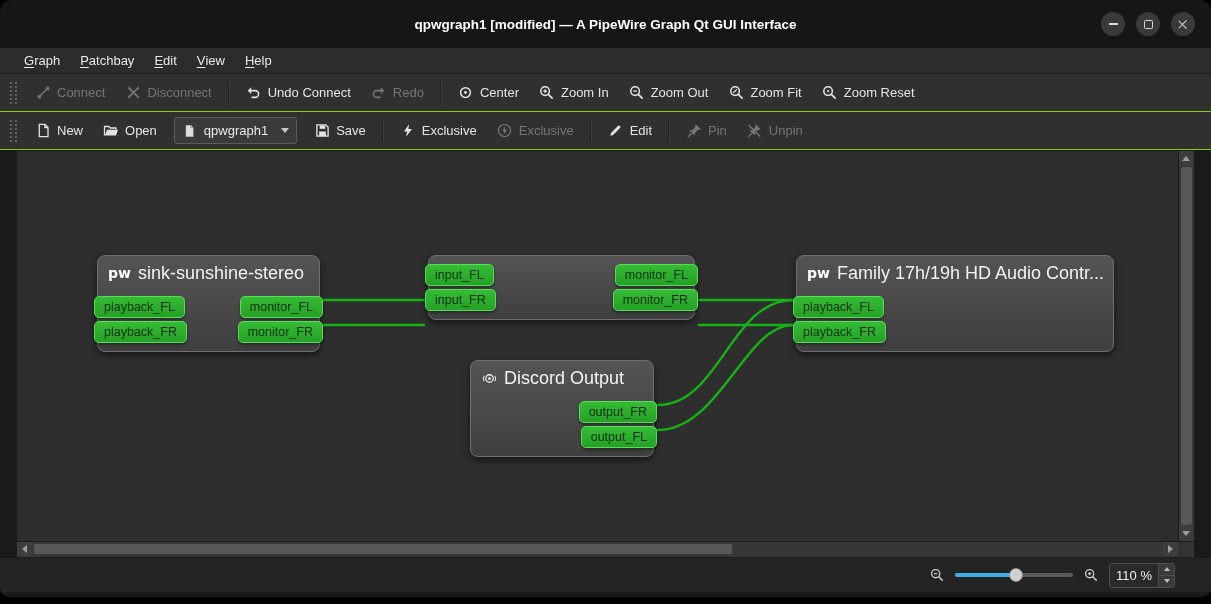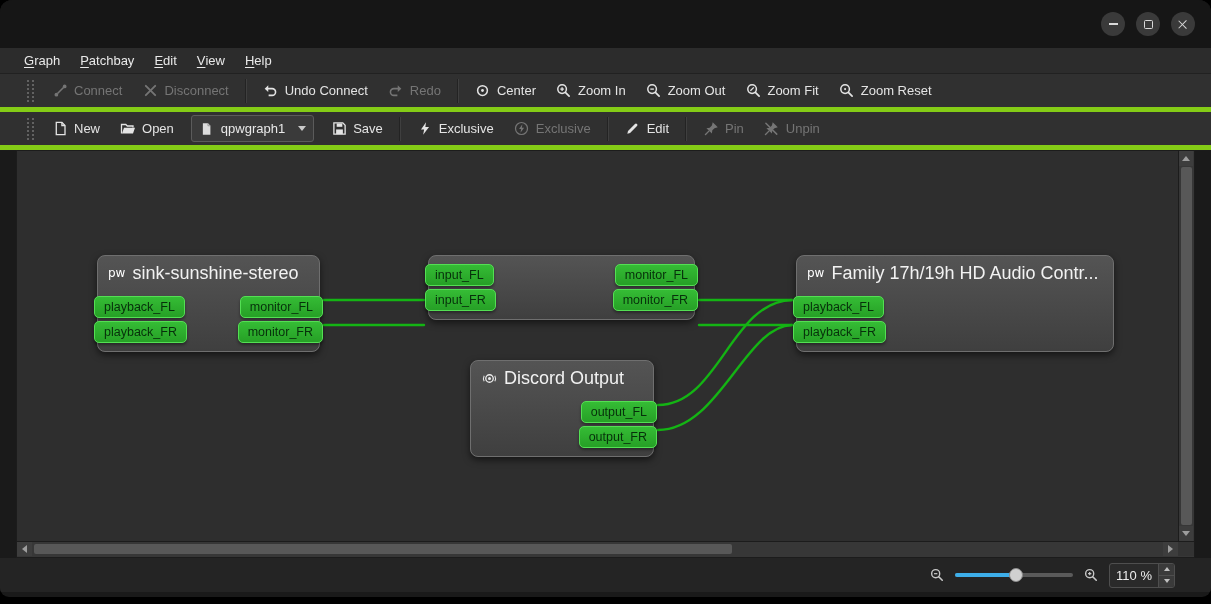--- a/index.html
+++ b/index.html
@@ -16,40 +16,40 @@
   .glyph-close { position:relative; width:11px; height:11px; }
   .glyph-close::before,.glyph-close::after { content:""; position:absolute; left:4.8px; top:0; width:1.4px; height:11px; background:#d9d9d9; }
   .glyph-close::before{ transform:rotate(45deg); } .glyph-close::after{ transform:rotate(-45deg); }
 
   
   .menubar { height:26px; background:#2c2c2c; display:flex; align-items:stretch; padding-left:14px; border-bottom:1px solid #212121; }
   .menu-item { color:#e9e9e9; font-size:13px; padding:0 10px; display:flex; align-items:center; cursor:default; }
   .menu-item u { text-decoration:underline; text-underline-offset:2px; }
 
   
-  .toolbar { height:38px; background:#303030; border-bottom:5px solid #84cc16; display:flex; align-items:center; padding:0 25px; gap:2px; }
+  .toolbar { height:38px; background:#303030; border-bottom:1px solid #84cc16; display:flex; align-items:center; padding:0 8px; gap:2px; }
   .tb-handle { width:7px; height:22px; margin:0 7px 0 2px; border-left:2px dotted #626262; border-right:2px dotted #626262; }
   .tb-btn { display:flex; align-items:center; gap:6px; padding:5px 9px; border-radius:3px; color:#e4e4e4; font-size:13px; white-space:nowrap; }
   .tb-btn.disabled { color:#757575; }
   .tb-sep { width:0; height:24px; border-left:1px solid #232323; border-right:1px solid #3f3f3f; margin:0 5px; }
   .tb-icon { display:flex; width:16px; height:16px; align-items:center; justify-content:center; flex:none; }
   .combo { display:flex; align-items:center; gap:6px; background:#3a3a3a; border:1px solid #5b5b5b; border-radius:3px; height:27px; padding:0 7px; margin:0 6px; color:#e9e9e9; font-size:13px; }
   .combo-arrow { width:0; height:0; border-left:4px solid transparent; border-right:4px solid transparent; border-top:5px solid #c9c9c9; margin-left:7px; }
 
   
   .central { margin:0 16px; }
   .graph-row { display:flex; }
   .canvas { position:relative; width:1163px; height:392px; background:#2e2e2e; border:1px solid #1c1c1c; overflow:hidden; }
   .wires { position:absolute; left:0; top:0; z-index:1; }
   .wires path { fill:none; stroke:#14b414; stroke-width:2.4; stroke-linecap:round; }
 
   .node { position:absolute; z-index:2; background:linear-gradient(180deg,#545454,#3f3f3f); border:1px solid #6f6f6f; border-radius:8px; box-shadow:0 3px 7px rgba(0,0,0,.55); padding-bottom:8px; }
   .node-header { display:flex; align-items:center; gap:7px; padding:8px 10px 6px 10px; height:32px; }
   .node-title { color:#f2f2f2; font-size:18px; font-weight:normal; white-space:nowrap; overflow:hidden; }
-  .pw-icon { color:#ffffff; font-family:"DejaVu Sans",sans-serif; font-weight:normal; font-size:12px; line-height:1; }
+  .pw-icon { color:#ffffff; font-family:"DejaVu Sans",sans-serif; font-weight:bold; font-size:14px; line-height:1; }
   .ports { display:flex; flex-direction:column; gap:3px; margin-top:8px; }
   .port-row { display:flex; justify-content:space-between; height:22px; }
   .port-row.only-left { justify-content:flex-start; }
   .port-row.only-right { justify-content:flex-end; }
   .port { height:22px; display:flex; align-items:center; padding:0 9px; font-size:12.5px; color:#07300b;
           background:linear-gradient(180deg,#35bc35,#26a026); border:1px solid #54df54; border-radius:5px;
           box-shadow:0 2px 3px rgba(0,0,0,.4); white-space:nowrap; }
   .port.p-left { margin-left:-4px; }
   .port.p-right { margin-right:-4px; }
 
@@ -83,20 +83,21 @@
   .spin-tri-up { width:0; height:0; border-left:3.5px solid transparent; border-right:3.5px solid transparent; border-bottom:4.5px solid #c0c0c0; }
   .spin-tri-down { width:0; height:0; border-left:3.5px solid transparent; border-right:3.5px solid transparent; border-top:4.5px solid #c0c0c0; }
   .status-mag { display:flex; align-items:center; justify-content:center; width:16px; height:16px; }
 </style>
 </head>
 <body>
 
 <div class="window">
 
   <div class="titlebar">
+    <div class="title-text">qpwgraph1 [modified] — A PipeWire Graph Qt GUI Interface</div>
     <div class="win-controls">
       <div class="win-btn">
           <span class="glyph-min"></span>
         </div>
       <div class="win-btn">
           <span class="glyph-max"></span>
         </div>
       <div class="win-btn">
           <span class="glyph-close"></span>
         </div>
@@ -382,24 +383,24 @@
                   <circle cx="8" cy="8" r="4" fill="none" stroke="#ececec" stroke-width="1.4"></circle>
                   <circle cx="8" cy="8" r="1.6" fill="#ececec"></circle>
                   <path d="M2.3 5 A6.6 6.6 0 0 0 2.3 11" fill="none" stroke="#ececec" stroke-width="1.1"></path>
                   <path d="M13.7 5 A6.6 6.6 0 0 1 13.7 11" fill="none" stroke="#ececec" stroke-width="1.1"></path>
                 </svg>
             </span>
             <span class="node-title">Discord Output</span>
           </div>
           <div class="ports">
             <div class="port-row only-right">
+              <span class="port p-right">output_FR</span>
+            </div>
+            <div class="port-row only-right">
               <span class="port p-right">output_FL</span>
-            </div>
-            <div class="port-row only-right">
-              <span class="port p-right">output_FR</span>
             </div>
           </div>
         </div>
 
       </div>
 
       <div class="sb-v">
         <div class="sb-btn v">
             <span class="tri-up"></span>
           </div>

